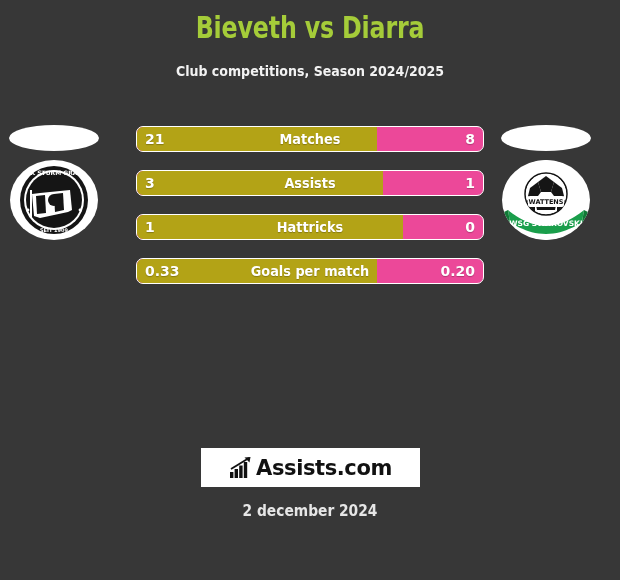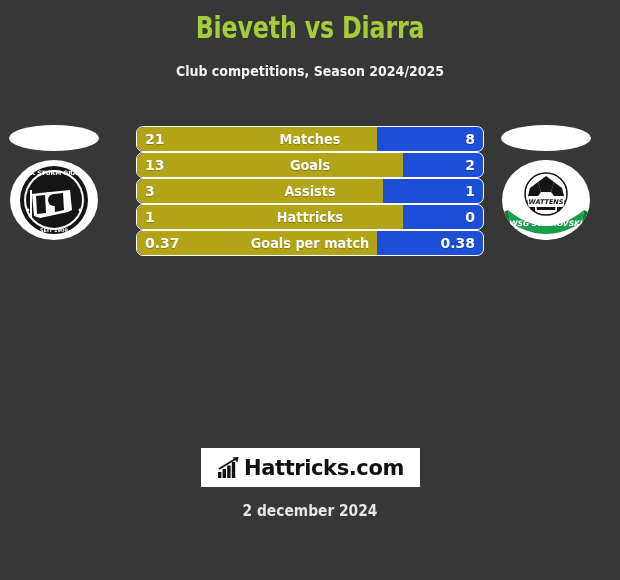--- a/index.html
+++ b/index.html
@@ -46,21 +46,21 @@
   }
 
   
   .badge-wrap {
     position: absolute;
     width: 92px;
     height: 120px;
     top: 120px;
   }
   .badge-wrap.left  { left: 8px; }
-  .badge-wrap.right { left: 500px; font-style: italic; }
+  .badge-wrap.right { left: 500px; }
 
   .badge-ellipse {
     position: absolute;
     top: 5px;
     left: 1px;
     width: 90px;
     height: 26px;
     background: #ffffff;
     border-radius: 50%;
   }
@@ -79,22 +79,23 @@
   
   .stats {
     position: absolute;
     left: 136px;
     top: 126px;
     width: 348px;
   }
   .stat-row {
     position: relative;
     height: 26px;
+    margin-bottom: 18px;
     border-radius: 7px;
-    background: #1d4ed8;
+    background: #ec4899;
     border: 1px solid #ffffff;
     box-sizing: border-box;
     overflow: hidden;
   }
   .stat-fill {
     position: absolute;
     left: 0;
     top: 0;
     bottom: 0;
     background: #b3a316;
@@ -205,57 +206,51 @@
 
 <div class="stats">
 
   <div class="stat-row">
     <div class="stat-fill" style="width:69.3%"></div>
     <span class="stat-home">21</span>
     <span class="stat-label">Matches</span>
     <span class="stat-away">8</span>
   </div>
 
-  <div class="stat-row">
-    <div class="stat-fill" style="width:77%"></div>
-    <span class="stat-home">13</span>
-    <span class="stat-label">Goals</span>
-    <span class="stat-away">2</span>
-  </div>
 
   <div class="stat-row">
     <div class="stat-fill" style="width:71%"></div>
     <span class="stat-home">3</span>
     <span class="stat-label">Assists</span>
     <span class="stat-away">1</span>
   </div>
 
   <div class="stat-row">
     <div class="stat-fill" style="width:77%"></div>
     <span class="stat-home">1</span>
     <span class="stat-label">Hattricks</span>
     <span class="stat-away">0</span>
   </div>
 
   <div class="stat-row">
     <div class="stat-fill" style="width:69.3%"></div>
-    <span class="stat-home">0.37</span>
+    <span class="stat-home">0.33</span>
     <span class="stat-label">Goals per match</span>
-    <span class="stat-away">0.38</span>
+    <span class="stat-away">0.20</span>
   </div>
 
 
 
 </div>
 
 <div class="brand-box">
   <svg class="brand-icon" viewBox="0 0 24 22" xmlns="http://www.w3.org/2000/svg">
     <rect x="1" y="15" width="3.4" height="6" fill="#111111"></rect>
     <rect x="5.6" y="12" width="3.4" height="9" fill="#111111"></rect>
     <rect x="10.2" y="8.5" width="3.4" height="12.5" fill="#111111"></rect>
     <rect x="14.8" y="5" width="3.4" height="16" fill="#111111"></rect>
     <path d="M2 12 L20 1" stroke="#111111" stroke-width="1.8" fill="none"></path>
     <path d="M15.5 0.5 L21.5 0 L20.5 5.6 Z" fill="#111111"></path>
   </svg>
-  <span class="brand-text">Hattricks.com</span>
+  <span class="brand-text">Assists.com</span>
 </div>
 
 <div class="footer-date">2 december 2024</div>
 
 </body></html>

